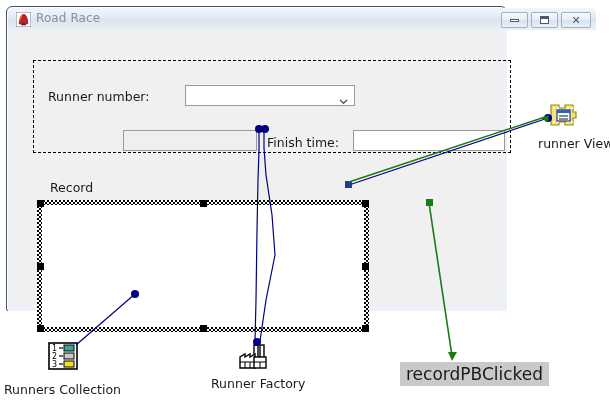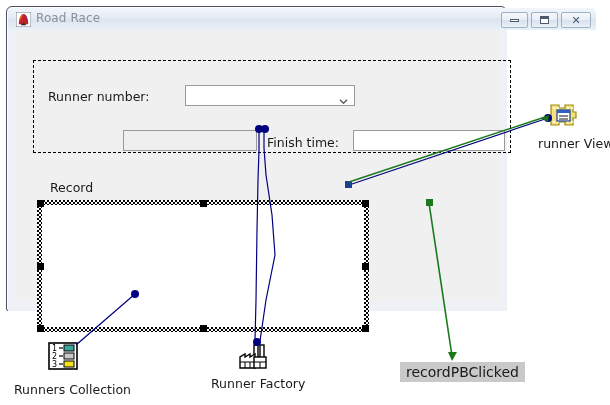--- a/index.html
+++ b/index.html
@@ -113,21 +113,21 @@
     display:flex;align-items:center;justify-content:center;
     font-size:12.5px;color:#1a1a1a;
   }
 
   
   .ext-label{
     position:absolute;font-size:12.5px;color:#1a1a1a;white-space:nowrap;
   }
   .tag-box{
     position:absolute;background:#c9c9c9;color:#1a1a1a;
-    font-size:14px;padding:2px 6px;white-space:nowrap;
+    font-size:17px;padding:2px 6px;white-space:nowrap;
   }
   .icon-box{position:absolute;}
 
   svg.overlay{position:absolute;left:0;top:0;width:610px;height:405px;pointer-events:none;}
 </style>
 </head>
 <body>
 
 <div class="canvas">
 
@@ -209,21 +209,21 @@
       <text x="4" y="17" font-size="8" font-family="DejaVu Sans" fill="#000">2</text>
       <text x="4" y="25" font-size="8" font-family="DejaVu Sans" fill="#000">3</text>
       <line x1="11" y1="6" x2="15" y2="6" stroke="#000" stroke-width="1.2"></line>
       <line x1="11" y1="14" x2="15" y2="14" stroke="#000" stroke-width="1.2"></line>
       <line x1="11" y1="22" x2="15" y2="22" stroke="#000" stroke-width="1.2"></line>
       <rect x="16" y="3" width="10" height="6" fill="#3aa79a" stroke="#000" stroke-width="1"></rect>
       <rect x="16" y="11" width="10" height="6" fill="#c9c9c9" stroke="#000" stroke-width="1"></rect>
       <rect x="16" y="19" width="10" height="6" fill="#f2e31e" stroke="#000" stroke-width="1"></rect>
     </svg>
   </div>
-  <div class="ext-label" style="left:14px;top:382px;">Runners Collection</div>
+  <div class="ext-label" style="left:4px;top:382px;">Runners Collection</div>
 
   <div class="icon-box" style="left:237px;top:343px;">
     <svg width="34" height="30" viewBox="0 0 34 30">
       <rect x="17" y="2" width="4" height="14" fill="#ffffff" stroke="#000" stroke-width="1.4"></rect>
       <rect x="23" y="2" width="4" height="14" fill="#ffffff" stroke="#000" stroke-width="1.4"></rect>
       <path d="M3 25 L3 14 L8 11 L8 14 L13 11 L13 14 L18 11 L18 25 Z" fill="#ffffff" stroke="#000" stroke-width="1.4"></path>
       <rect x="17" y="14" width="12" height="11" fill="#ffffff" stroke="#000" stroke-width="1.4"></rect>
       <line x1="3" y1="19" x2="29" y2="19" stroke="#000" stroke-width="1"></line>
       <line x1="8" y1="19" x2="8" y2="25" stroke="#000" stroke-width="1"></line>
       <line x1="13" y1="19" x2="13" y2="25" stroke="#000" stroke-width="1"></line>

